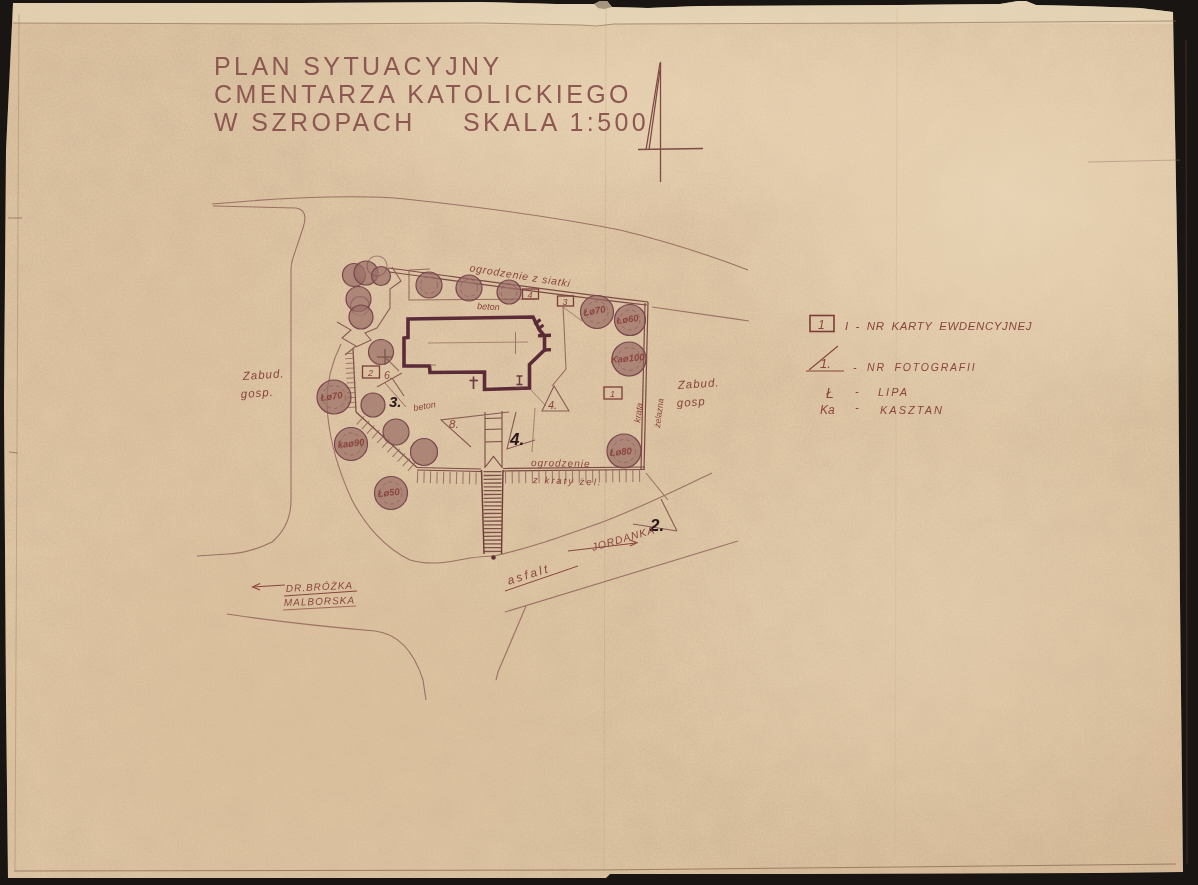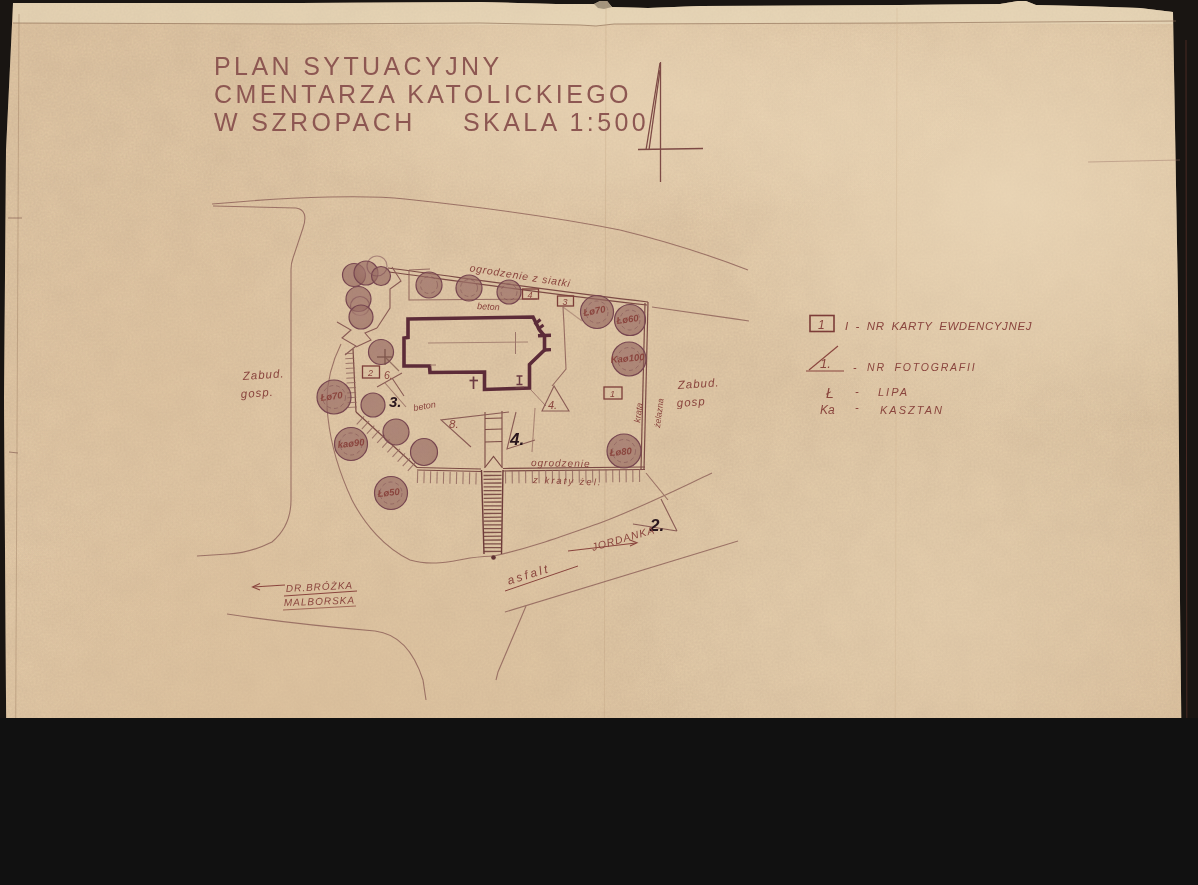--- a/index.html
+++ b/index.html
@@ -1,16 +1,16 @@
 <!DOCTYPE html>
 <html><head>
 <meta charset="utf-8">
 <style>
   html,body{margin:0;padding:0;background:#111;}
-  #page{width:1198px;height:718px;position:relative;overflow:hidden;
+  #page{width:1198px;height:885px;position:relative;overflow:hidden;
     font-family:"Liberation Sans", sans-serif;}
   svg{display:block}
   text{font-family:"Liberation Sans", sans-serif;}
   .hw{font-style:italic;fill:#8a453e;}
 </style>
 </head>
 <body>
 <div id="page">
 <svg width="1198" height="885" viewBox="0 0 1198 885">
 <defs>

